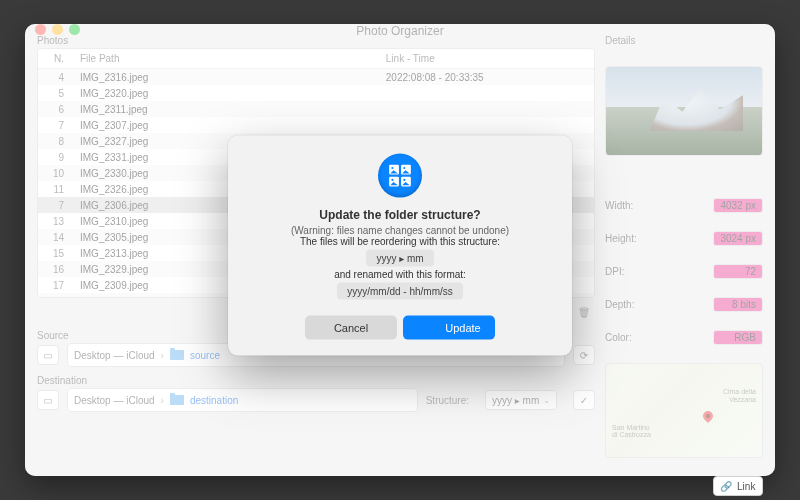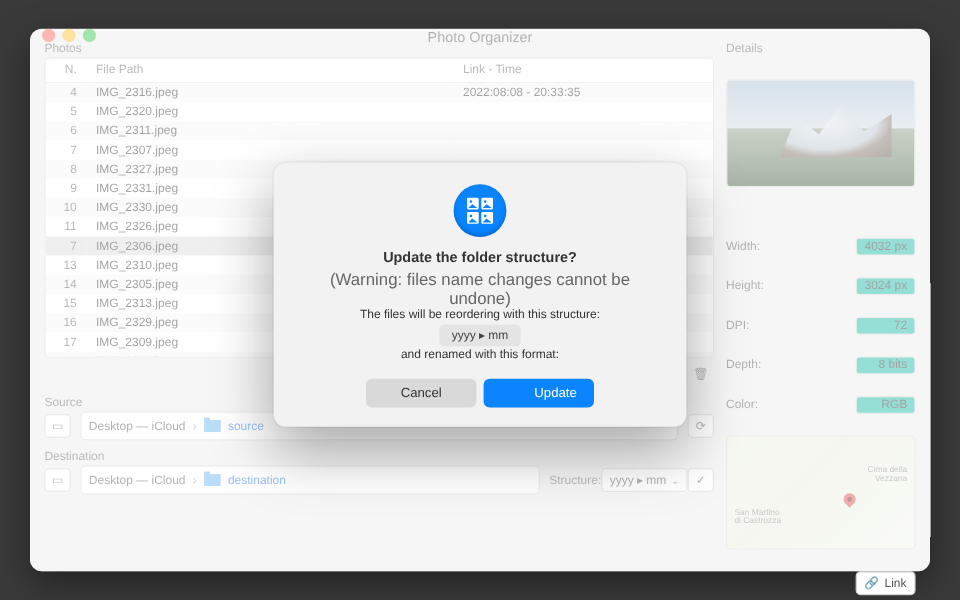--- a/index.html
+++ b/index.html
@@ -36,21 +36,21 @@
   .pathrow .pathbar { flex: 1; }
   .toolbar-right { display: flex; align-items: center; gap: 10px; justify-content: flex-end; font-size: 10px; color: #666; }
   .toggle { width: 26px; height: 14px; background: #d0d0d0; border-radius: 7px; position: relative; }
   .toggle::after { content: ""; position: absolute; width: 12px; height: 12px; background: #fff; border-radius: 50%; top: 1px; left: 1px; box-shadow: 0 1px 1px rgba(0,0,0,.2); }
   .iconbtn { width: 22px; height: 20px; border: 1px solid #d0d0d0; border-radius: 4px; background: #fff; display: flex; align-items: center; justify-content: center; color: #666; font-size: 10px; }
   .smallbtn { height: 20px; border: 1px solid #d0d0d0; border-radius: 4px; background: #fff; display: flex; align-items: center; justify-content: center; color: #555; font-size: 10px; padding: 0 8px; gap: 4px; }
   .select { height: 20px; border: 1px solid #d0d0d0; border-radius: 4px; background: #fff; display: flex; align-items: center; padding: 0 6px; font-size: 10px; color: #555; gap: 4px; }
   .preview { height: 90px; background: linear-gradient(to bottom, #a8bfd4 0%, #cdd9e3 45%, #8a9a84 46%, #3f5a3a 100%); border: 1px solid #d8d8d8; border-radius: 4px; position: relative; overflow: hidden; }
   .preview::before { content: ""; position: absolute; left: 28%; top: 18%; width: 60%; height: 55%; background: radial-gradient(ellipse at 40% 40%, #dfe7ed 0%, #b6c4cf 55%, #7f6f62 70%, #5a4f45 100%); clip-path: polygon(0 100%, 15% 30%, 35% 60%, 55% 10%, 75% 55%, 100% 25%, 100% 100%); }
   .metarow { display: flex; justify-content: space-between; align-items: center; font-size: 10px; color: #555; }
-  .metarow .val { background: #14b8a6; border: 1px solid #d8d8d8; border-radius: 3px; padding: 1px 6px; min-width: 50px; text-align: right; color: #333; }
+  .metarow .val { background: #ec4899; border: 1px solid #d8d8d8; border-radius: 3px; padding: 1px 6px; min-width: 50px; text-align: right; color: #333; }
   .map { flex: 1; min-height: 95px; background: linear-gradient(135deg, #eef3e4 0%, #e8eddc 40%, #f1f4ea 100%); border: 1px solid #d8d8d8; border-radius: 4px; position: relative; font-size: 7px; color: #888; }
   .map .pin { position: absolute; left: 62%; top: 50%; width: 10px; height: 10px; background: #e04848; border-radius: 50% 50% 50% 0; transform: rotate(-45deg); }
   .map .pin::after { content: ""; position: absolute; left: 3px; top: 3px; width: 4px; height: 4px; background: #7a1e1e; border-radius: 50%; }
   .map .lbl1 { position: absolute; right: 6px; top: 24px; text-align: right; line-height: 1.1; }
   .map .lbl2 { position: absolute; left: 6px; bottom: 18px; line-height: 1.1; }
 
   
   .dim { position: absolute; inset: 0; background: rgba(255,255,255,.55); border-radius: 10px; }
 
   
@@ -60,21 +60,21 @@
     box-shadow: 0 20px 50px rgba(0,0,0,.35), 0 0 0 1px rgba(0,0,0,.05);
     padding: 18px 20px 16px; text-align: center; font-size: 11px; color: #333;
   }
   .modal .appicon {
     width: 44px; height: 44px; margin: 0 auto 10px; border-radius: 50%;
     background: #0a84ff; display: flex; align-items: center; justify-content: center;
     box-shadow: inset 0 -2px 4px rgba(0,0,0,.2);
   }
   .modal .appicon svg { width: 26px; height: 26px; }
   .modal h3 { font-size: 12px; font-weight: 600; margin-bottom: 3px; }
-  .modal .warn { font-size: 14px; color: #666; }
+  .modal .warn { font-size: 10px; color: #666; }
   .modal .line { font-size: 10px; margin: 0 0 3px; color: #333; }
   .modal .chip { display: inline-block; background: #e4e4e4; border-radius: 4px; padding: 3px 10px; font-size: 10px; color: #444; margin-bottom: 2px; }
   .modal .btns { display: flex; gap: 6px; justify-content: center; margin-top: 14px; }
   .modal button {
     width: 92px; height: 24px; border-radius: 5px; border: none; font-size: 11px; cursor: pointer;
   }
   .modal .cancel { background: #d9d9d9; color: #333; }
   .modal .update { background: #0a84ff; color: #fff; font-weight: 400; padding-left: 28px; }
 
   .foldericon { width: 14px; height: 10px; background: #6bb3f0; border-radius: 1px; position: relative; display: inline-block; }
@@ -227,21 +227,21 @@
         <div class="pathrow">
           <div class="iconbtn">
             <span>▭</span>
           </div>
           <div class="pathbar">
             <span class="seg">Desktop — iCloud</span>
             <span class="chev">›</span>
             <span class="foldericon"></span>
             <span class="seg folder">destination</span>
           </div>
-          <div class="toolbar-right" style="gap:0;">
+          <div class="toolbar-right" style="gap:16px;">
             <span>Structure:</span>
             <div class="select">
               <span>yyyy ▸ mm</span>
               <span style="font-size:8px;color:#888;">⌄</span>
             </div>
             <div class="iconbtn">
               <span>✓</span>
             </div>
           </div>
         </div>
@@ -304,17 +304,18 @@
         <path d="M3 21 L6 18 L10 21 Z" fill="#0a84ff"></path>
       <circle cx="16" cy="16" r="1" fill="#0a84ff"></circle>
         <path d="M14 21 L17 18 L21 21 Z" fill="#0a84ff"></path>
     </svg>
   </div>
   <h3>Update the folder structure?</h3>
   <div class="warn">(Warning: files name changes cannot be undone)</div>
   <div class="line">The files will be reordering with this structure:</div>
   <div class="chip">yyyy ▸ mm</div>
   <div class="line">and renamed with this format:</div>
+  <div class="chip">yyyy/mm/dd - hh/mm/ss</div>
   <div class="btns">
     <button class="cancel">Cancel</button>
     <button class="update">Update</button>
   </div>
 </div>
 
 </body></html>

